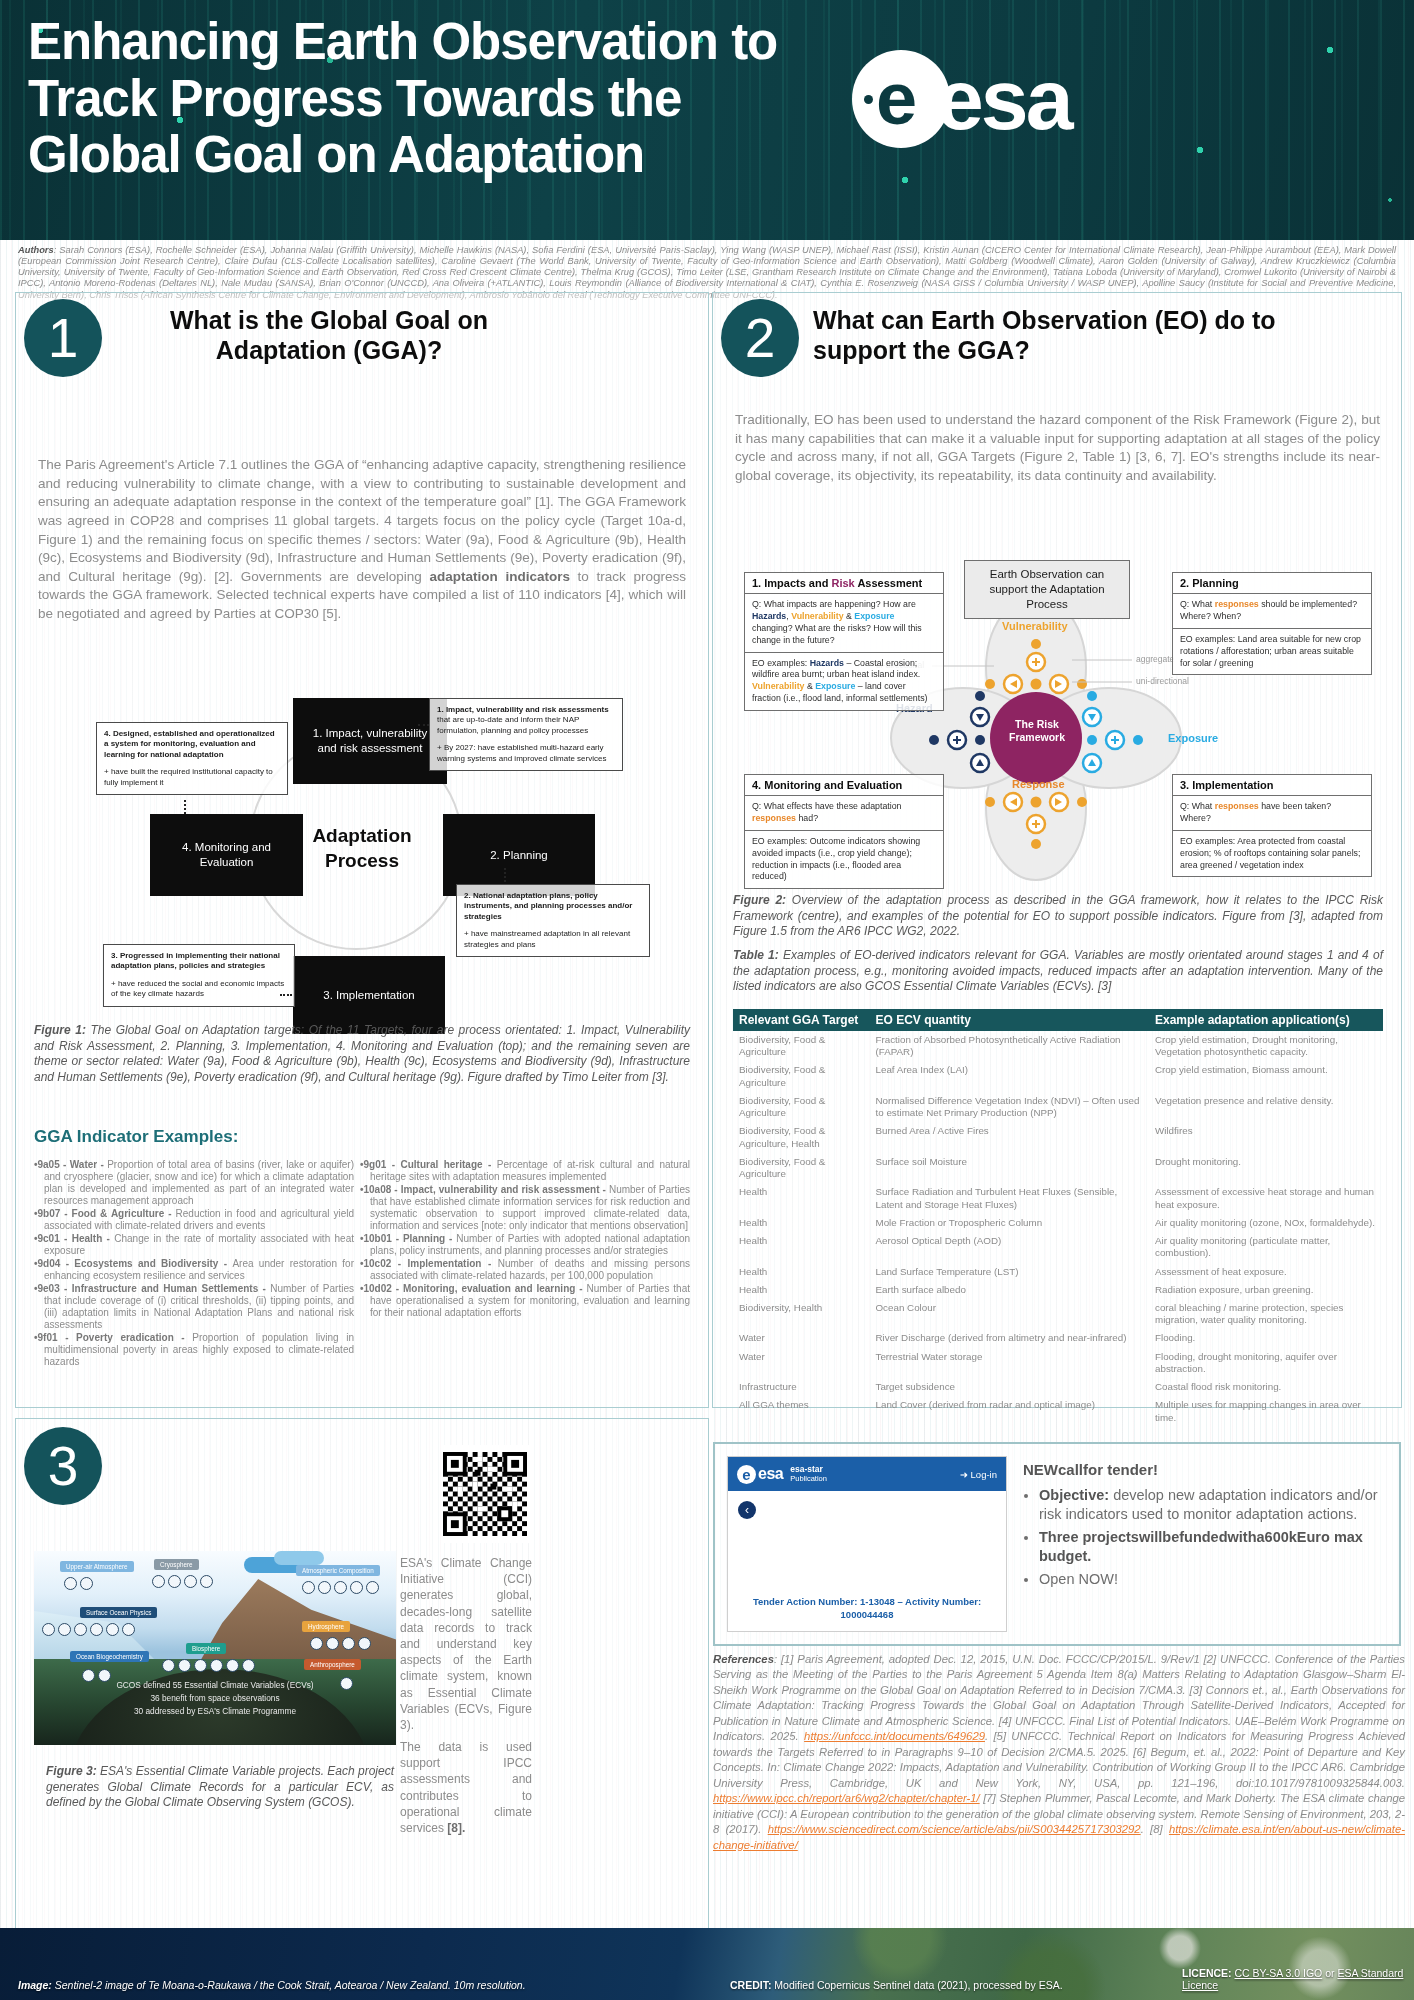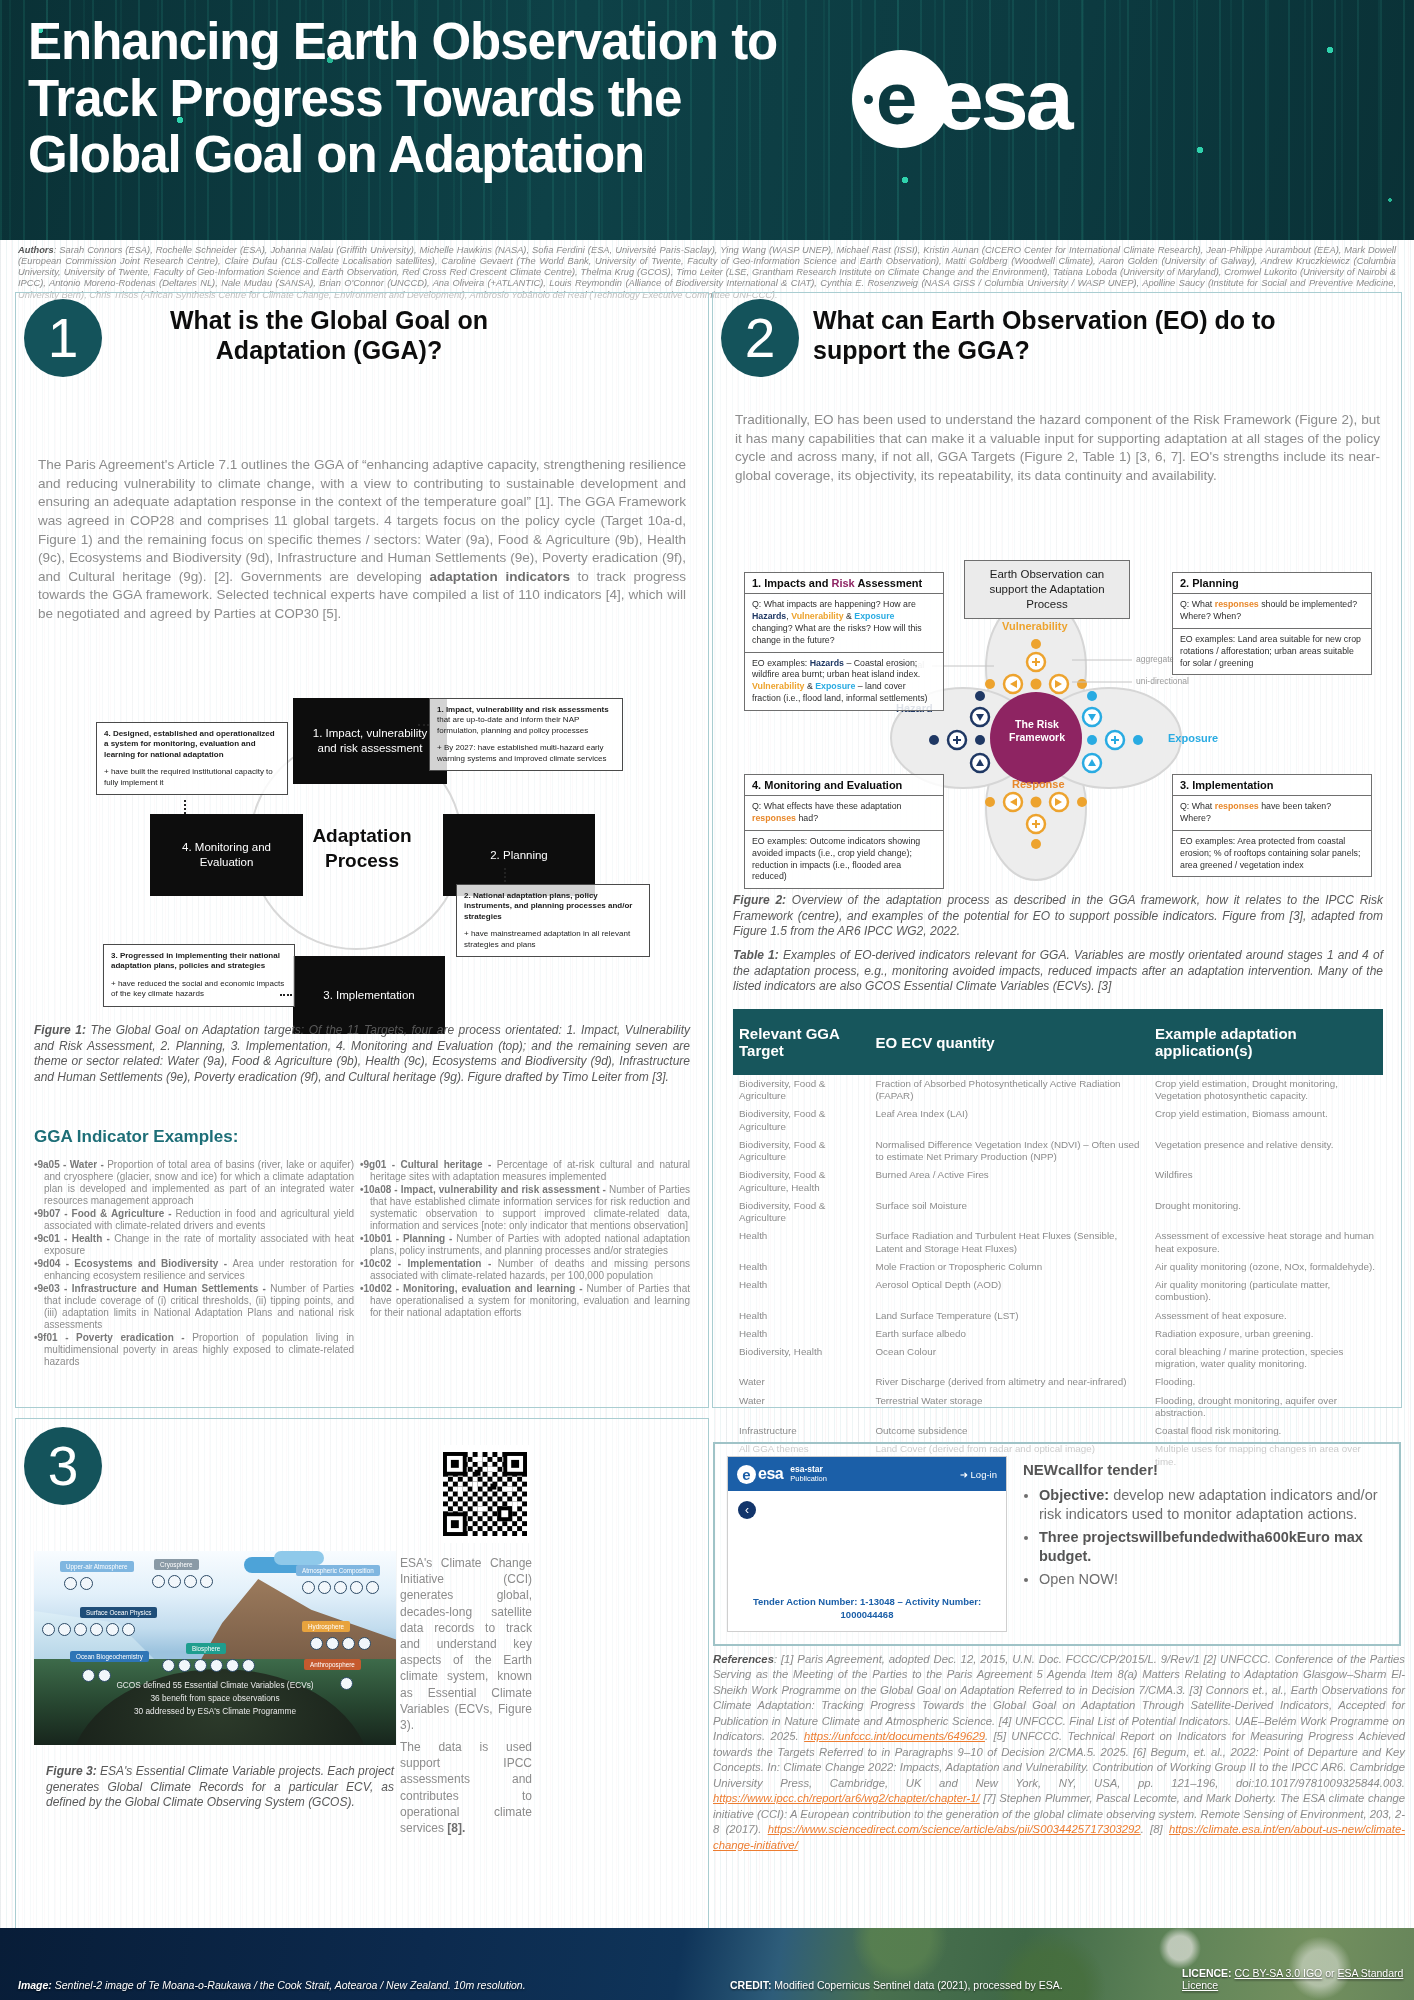--- a/index.html
+++ b/index.html
@@ -79,21 +79,21 @@
   .c-vul{color:#eda32e;font-weight:700;}
   .c-exp{color:#29abe2;font-weight:700;}
   .c-resp{color:#e8882b;font-weight:700;}
   .f2-lbl{position:absolute;font-size:11px;font-weight:700;}
   .f2-small{position:absolute;font-size:8.5px;color:#9a9a9a;font-weight:400;}
   .f2-center{position:absolute;left:263px;top:162px;width:76px;text-align:center;color:#fff;font-size:10.5px;
              font-weight:700;line-height:1.25;z-index:3;}
   .f2-svg{position:absolute;left:0;top:0;width:644px;height:330px;}
   
   .t1{position:absolute;left:20px;top:716px;width:650px;border-collapse:collapse;font-size:9.8px;}
-  .t1 th{background:#17565c;color:#fff;text-align:left;font-weight:700;padding:16px 6px;font-size:15px;margin-left:48px;}
+  .t1 th{background:#17565c;color:#fff;text-align:left;font-weight:700;padding:4px 6px;font-size:12px;margin-left:48px;}
   .t1 td{color:#8c8c8c;padding:3px 6px;vertical-align:top;line-height:1.25;}
   
   .qr{position:absolute;left:425px;top:26px;width:88px;height:98px;background:#fff;display:flex;align-items:center;justify-content:center;}
   .fig3{position:absolute;left:18px;top:132px;width:362px;height:194px;overflow:hidden;
         background:linear-gradient(180deg,#f8fcff 0%,#e2f0fa 22%,#c2dcee 40%,#9cc3de 52%);}
   .f3-mtn{position:absolute;left:150px;top:28px;width:212px;height:110px;background:linear-gradient(180deg,#9b7a5c,#6e5440);
           clip-path:polygon(35% 0,60% 28%,100% 55%,100% 100%,0 100%,18% 40%);}
   .f3-forest{position:absolute;left:0;top:108px;width:362px;height:86px;
           background:linear-gradient(180deg,#3d6b4a,#26442f 55%,#17251c);}
   .f3-earth{position:absolute;left:36px;top:118px;width:300px;height:150px;border-radius:50% 50% 0 0/70% 70% 0 0;
@@ -403,21 +403,21 @@
             <td>River Discharge (derived from altimetry and near-infrared)</td>
             <td>Flooding.</td>
           </tr>
         <tr>
             <td>Water</td>
             <td>Terrestrial Water storage</td>
             <td>Flooding, drought monitoring, aquifer over abstraction.</td>
           </tr>
         <tr>
             <td>Infrastructure</td>
-            <td>Outcome subsidence</td>
+            <td>Target subsidence</td>
             <td>Coastal flood risk monitoring.</td>
           </tr>
         <tr>
             <td>All GGA themes</td>
             <td>Land Cover (derived from radar and optical image)</td>
             <td>Multiple uses for mapping changes in area over time.</td>
           </tr>
       </tbody>
     </table>
   </div>

